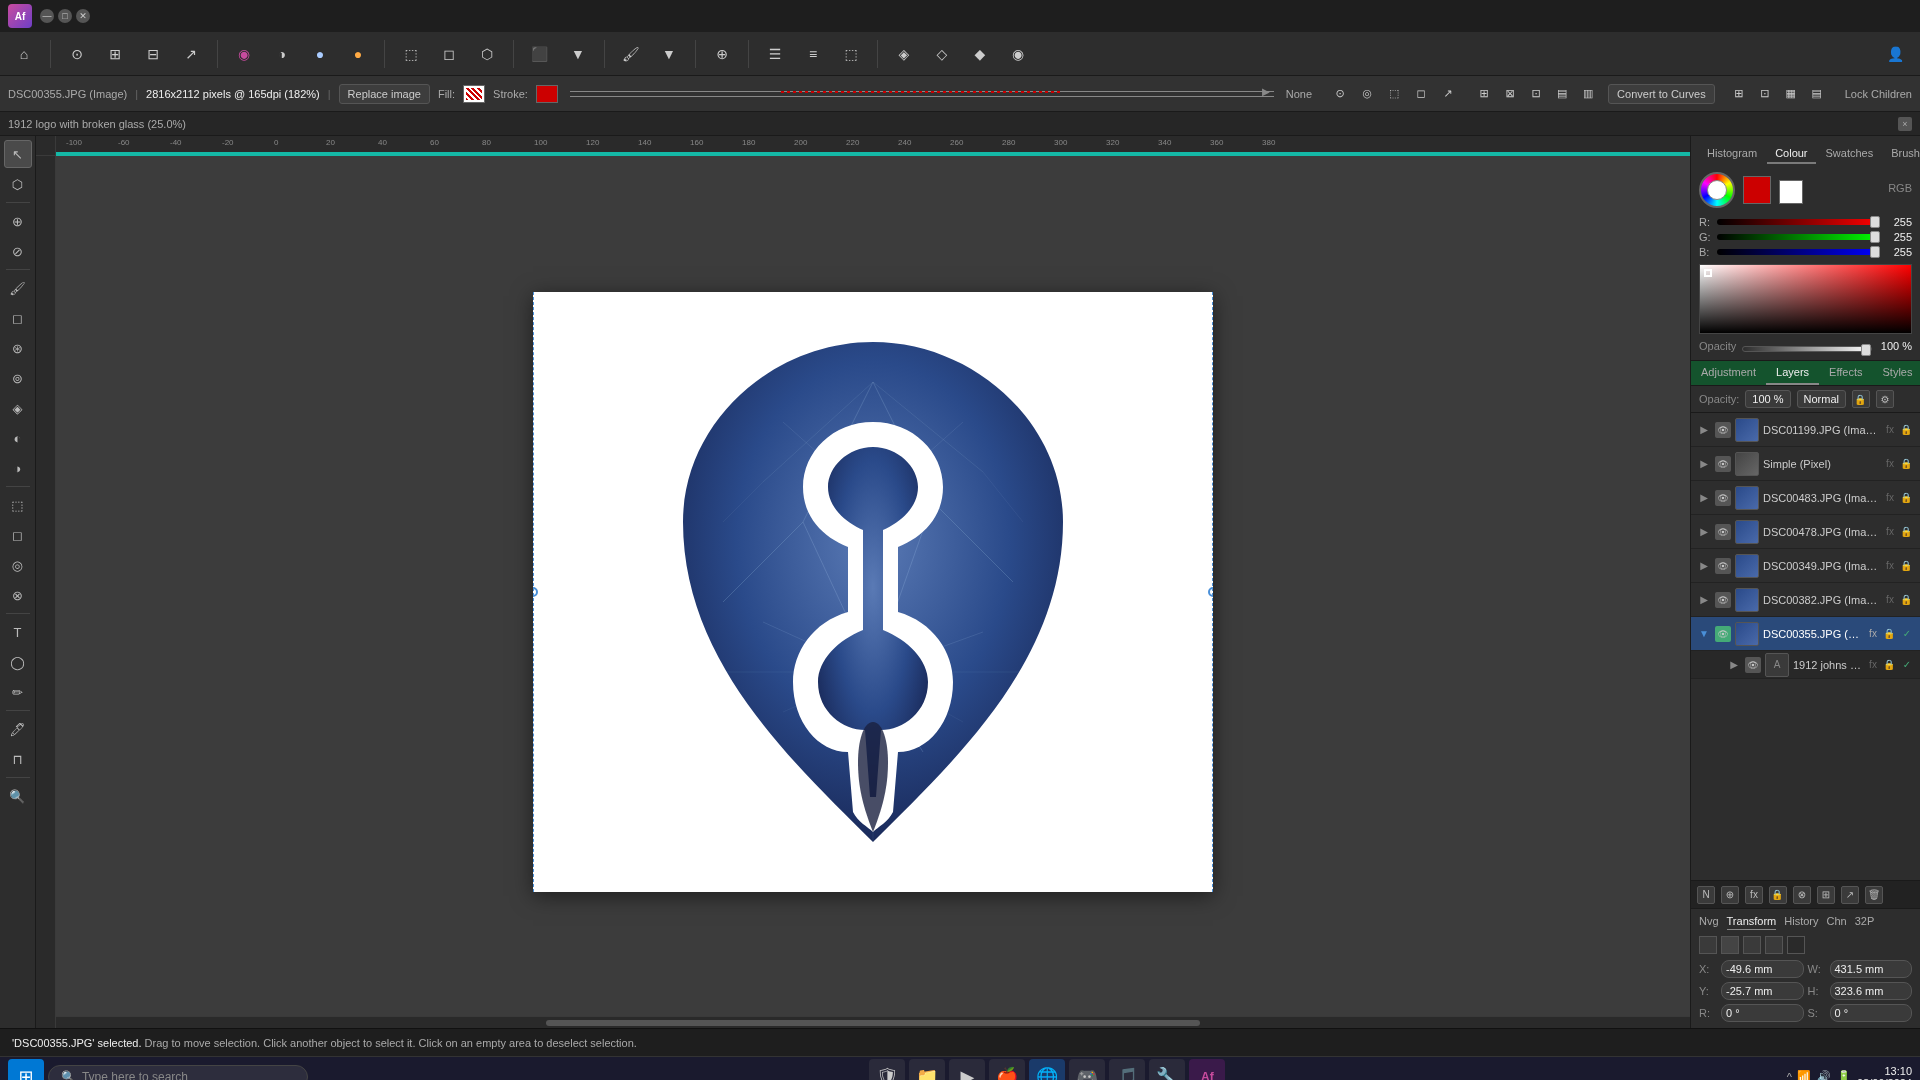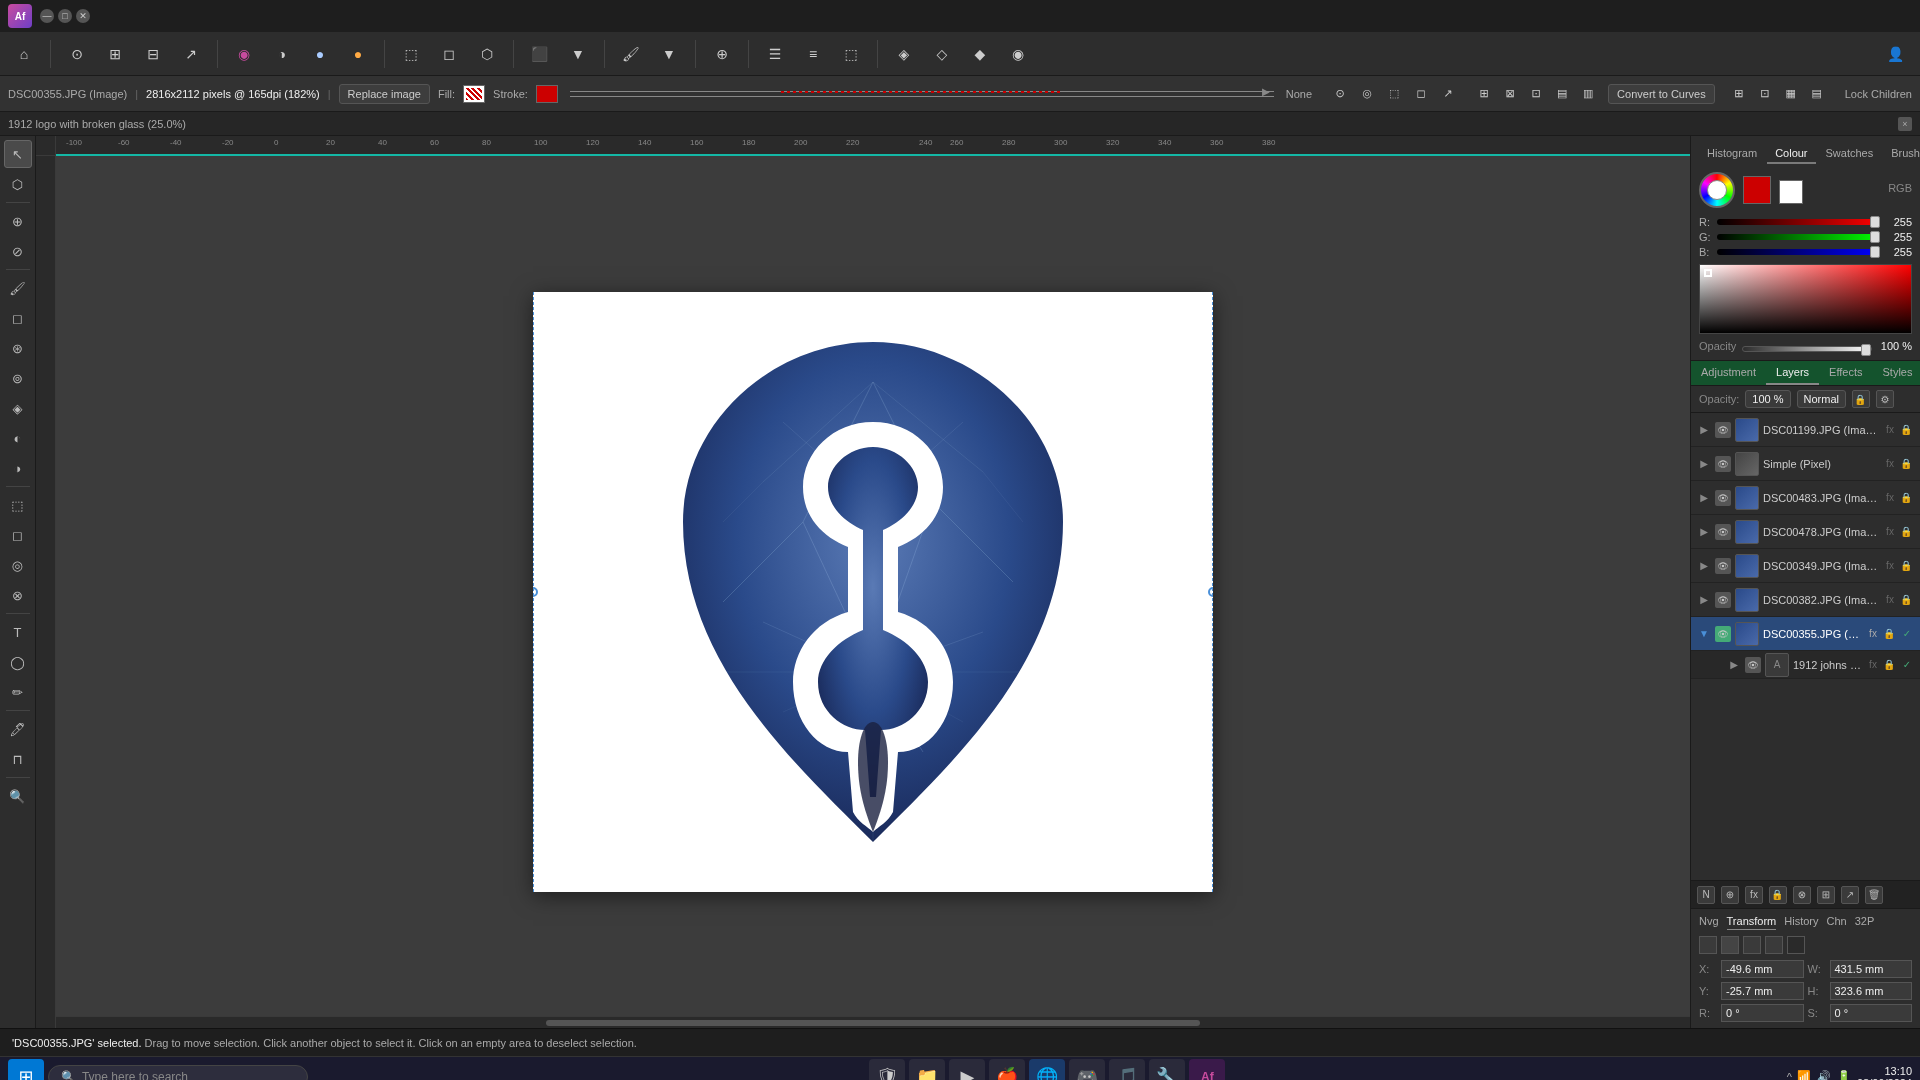--- a/index.html
+++ b/index.html
@@ -134,21 +134,21 @@
     #canvas-area {
       flex: 1;
       background: #1a1a1a;
       position: relative;
       overflow: hidden;
     }
     #ruler-h {
       position: absolute;
       top: 0; left: 20px; right: 0; height: 20px;
       background: #2a2a2a;
-      border-bottom: 2px solid #14b8a6;
+      border-bottom: 4px solid #14b8a6;
       overflow: hidden;
     }
     #ruler-v {
       position: absolute;
       top: 20px; left: 0; bottom: 0; width: 20px;
       background: #2a2a2a;
       border-right: 1px solid #3a3a3a;
       overflow: hidden;
     }
     .ruler-corner {
@@ -426,21 +426,21 @@
       display: grid; grid-template-columns: 1fr 1fr; gap: 4px;
     }
     .tf-row {
       display: flex; align-items: center; gap: 4px;
     }
     .tf-label { color: #888; width: 18px; }
     .tf-value {
       background: #3a3a3a;
       border: 1px solid #555;
       padding: 2px 4px;
-      border-radius: 0;
+      border-radius: 8px;
       color: #eee;
       font-size: 11px;
       flex: 1;
     }
 
     
     ::-webkit-scrollbar { width: 6px; height: 6px; }
     ::-webkit-scrollbar-track { background: #2a2a2a; }
     ::-webkit-scrollbar-thumb { background: #555; border-radius: 3px; }
 
@@ -682,21 +682,21 @@
         <span class="ruler-numbers-h" style="left: 322px;">40</span>
         <span class="ruler-numbers-h" style="left: 374px;">60</span>
         <span class="ruler-numbers-h" style="left: 426px;">80</span>
         <span class="ruler-numbers-h" style="left: 478px;">100</span>
         <span class="ruler-numbers-h" style="left: 530px;">120</span>
         <span class="ruler-numbers-h" style="left: 582px;">140</span>
         <span class="ruler-numbers-h" style="left: 634px;">160</span>
         <span class="ruler-numbers-h" style="left: 686px;">180</span>
         <span class="ruler-numbers-h" style="left: 738px;">200</span>
         <span class="ruler-numbers-h" style="left: 790px;">220</span>
-        <span class="ruler-numbers-h" style="left: 842px; margin-left: 21px;">240</span>
+        <span class="ruler-numbers-h" style="left: 842px;">240</span>
         <span class="ruler-numbers-h" style="left: 894px;">260</span>
         <span class="ruler-numbers-h" style="left: 946px;">280</span>
         <span class="ruler-numbers-h" style="left: 998px;">300</span>
         <span class="ruler-numbers-h" style="left: 1050px;">320</span>
         <span class="ruler-numbers-h" style="left: 1102px;">340</span>
         <span class="ruler-numbers-h" style="left: 1154px;">360</span>
         <span class="ruler-numbers-h" style="left: 1206px;">380</span>
       </div>
     <div id="ruler-v"></div>
     <div id="canvas-content">

